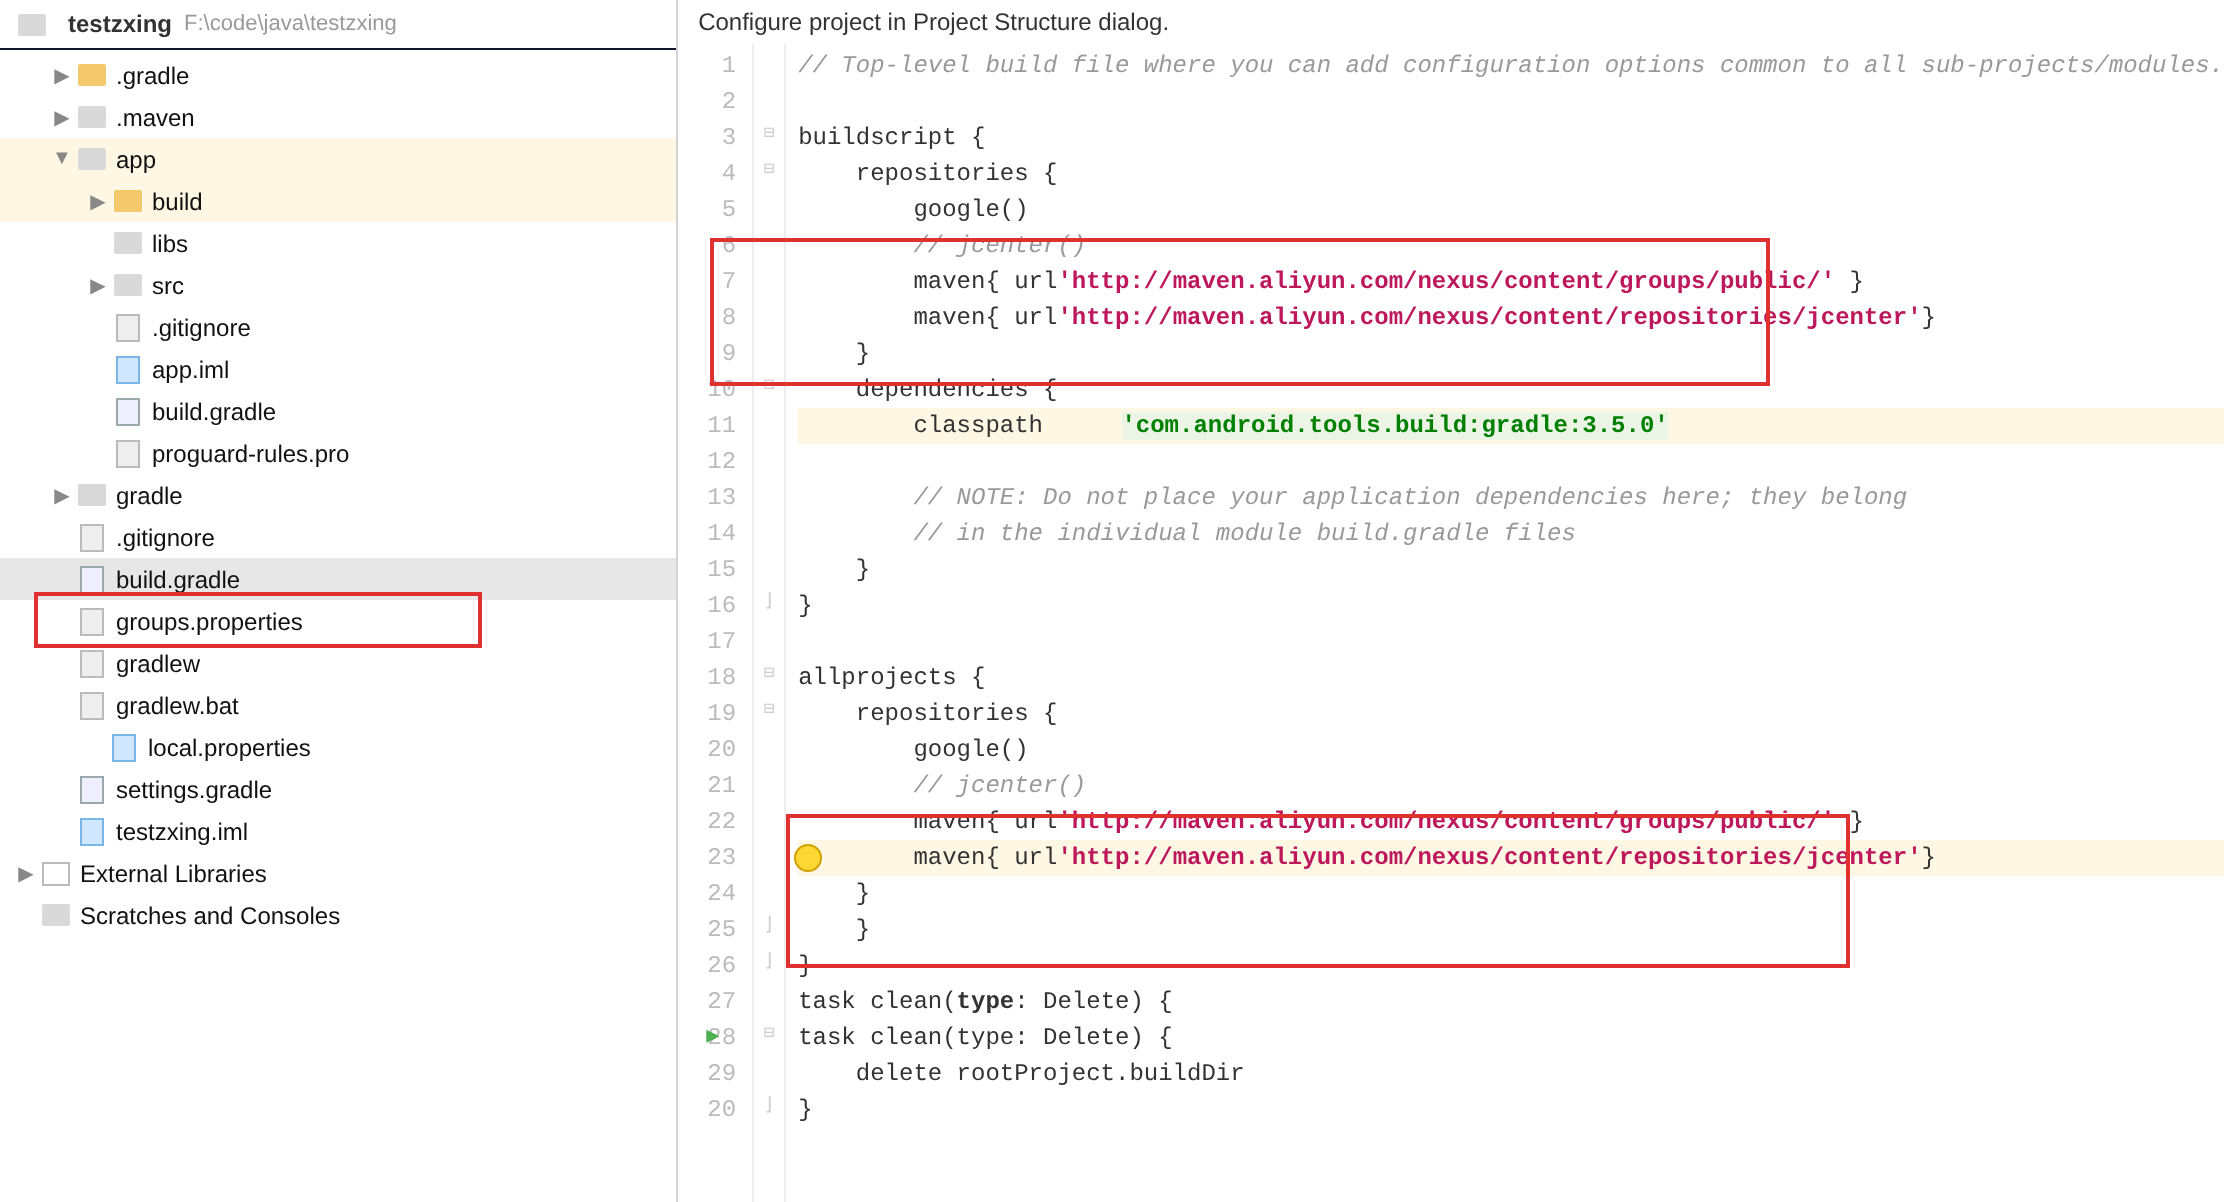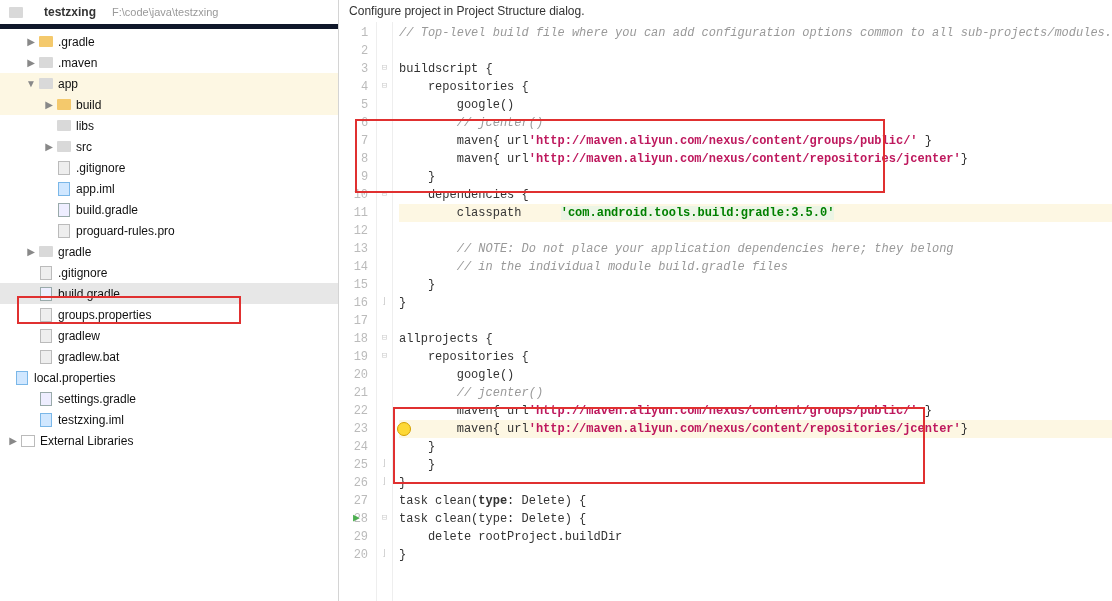--- a/index.html
+++ b/index.html
@@ -1,18 +1,18 @@
 <!DOCTYPE html>
 <html><head>
 <meta charset="utf-8">
 <style>
 * { margin: 0; padding: 0; box-sizing: border-box; }
 body { font-family: "Segoe UI", Arial, sans-serif; font-size: 12px; color: #333; background: #fff; width: 1112px; height: 601px; overflow: hidden; display: flex; }
 .sidebar { width: 400px; border-right: 1px solid #d4d4d4; display: flex; flex-direction: column; }
-.sidebar-header { padding: 4px 8px; border-bottom: 5px solid #0f172a; display: flex; align-items: center; gap: 16px; }
+.sidebar-header { padding: 4px 8px; border-bottom: 1px solid #0f172a; display: flex; align-items: center; gap: 6px; }
 .sidebar-header .title { font-weight: bold; }
 .sidebar-header .path { color: #999; font-size: 11px; }
 .tree { flex: 1; overflow: auto; padding: 2px 0; }
 .tree-row { display: flex; align-items: center; height: 21px; padding-right: 4px; cursor: pointer; white-space: nowrap; }
 .tree-row.selected { background: #e7e7e7; }
 .tree-row.root-sel { background: #fdf7e3; }
 .arrow { width: 14px; text-align: center; color: #888; font-size: 10px; user-select: none; }
 .arrow.blank { visibility: hidden; }
 .icon { width: 16px; height: 16px; display: inline-flex; align-items: center; justify-content: center; margin-right: 4px; }
 .folder-open-y { width:14px; height:11px; background:#f4c96c; border-radius:1px; }
@@ -157,21 +157,21 @@
         </span>
         <span class="label">gradlew</span>
       </div>
       <div class="tree-row" style="padding-left: 24px;">
         <span class="arrow blank">▶</span>
         <span class="icon">
           <span class="file-g"></span>
         </span>
         <span class="label">gradlew.bat</span>
       </div>
-      <div class="tree-row" style="">
+      <div class="tree-row" style=" margin-left: 40px;">
         <span class="arrow blank">▶</span>
         <span class="icon">
           <span class="file-blue"></span>
         </span>
         <span class="label">local.properties</span>
       </div>
       <div class="tree-row" style="padding-left: 24px;">
         <span class="arrow blank">▶</span>
         <span class="icon">
           <span class="file-gradle"></span>
@@ -184,20 +184,27 @@
           <span class="file-blue"></span>
         </span>
         <span class="label">testzxing.iml</span>
       </div>
       <div class="tree-row" style="padding-left: 6px;">
         <span class="arrow">▶</span>
         <span class="icon">
           <span class="lib-ic"></span>
         </span>
         <span class="label">External Libraries</span>
+      </div>
+      <div class="tree-row" style="padding-left: 6px;">
+        <span class="arrow blank">▶</span>
+        <span class="icon">
+          <span class="folder-open-g"></span>
+        </span>
+        <span class="label">Scratches and Consoles</span>
       </div>
     </div>
 </div>
 
 <div class="editor-pane">
   <div class="banner">Configure project in Project Structure dialog.</div>
   <div class="editor">
     <div class="gutter" id="gutter">
         <div class="ln">1</div>
         <div class="ln">2</div>

